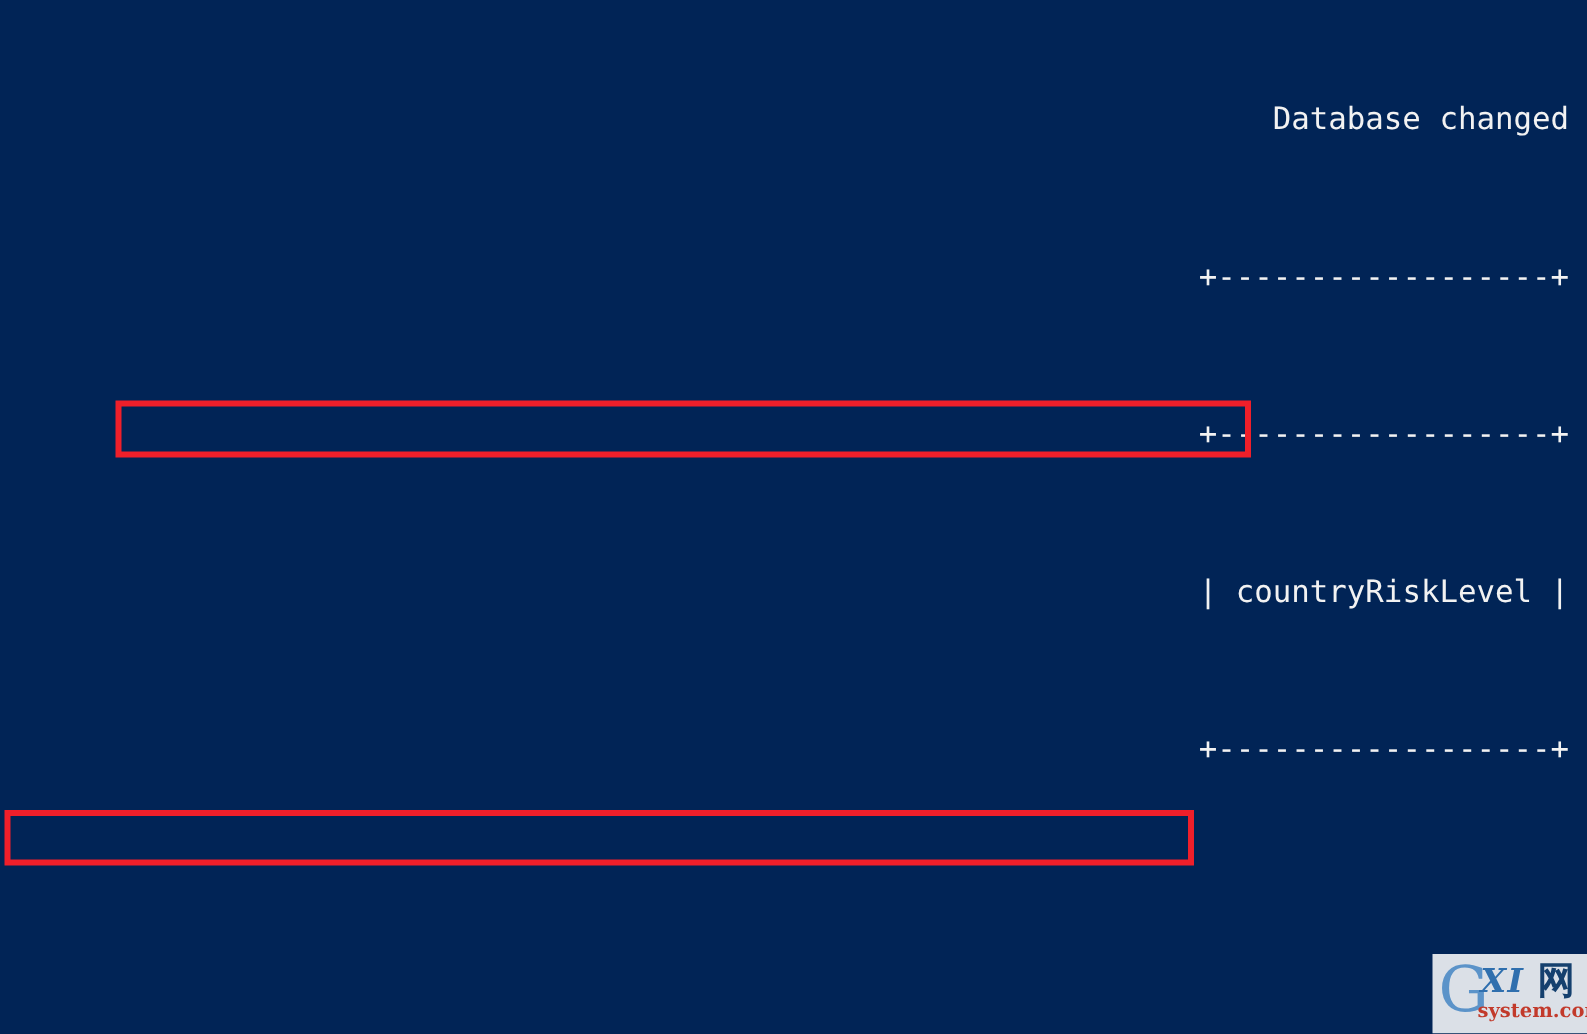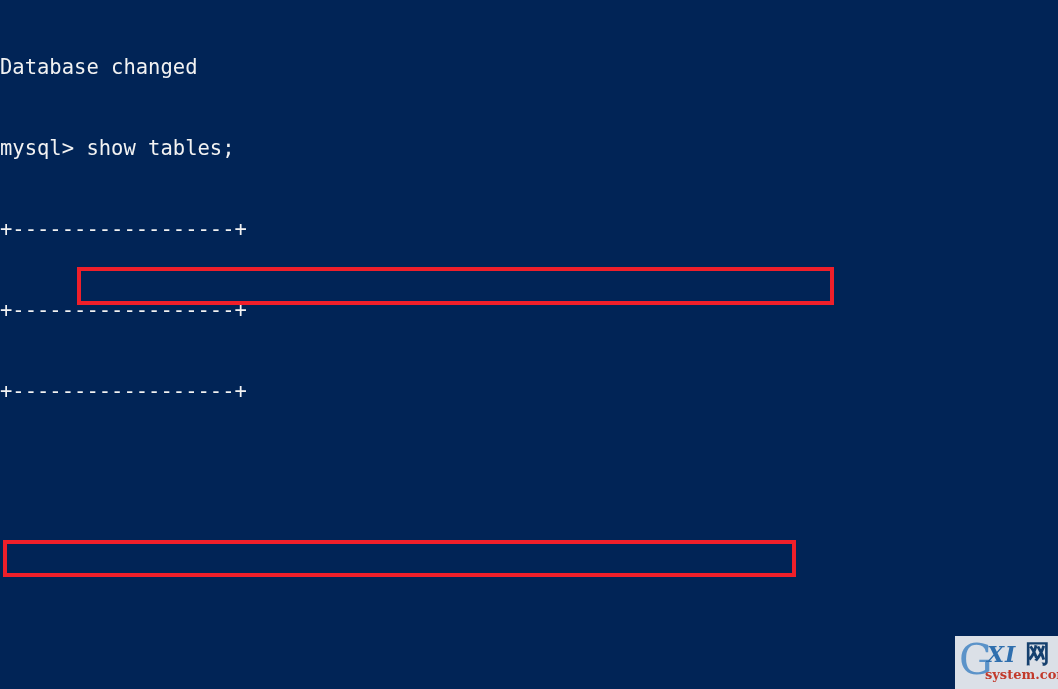--- a/index.html
+++ b/index.html
@@ -29,24 +29,25 @@
     letter-spacing: 0px;
     white-space: pre;
     padding: 0;
     box-sizing: border-box;
   }
 
   .tline {
     height: 27px;
     line-height: 27px;
     white-space: pre;
-    margin: 0;
+    margin: 12px;
     padding: 0;
     position: relative;
     font-variant-ligatures: none;
+    text-align: right;
   }
 
   
   .hl-box {
     position: absolute;
     border: 4px solid #ef1f2a;
     box-sizing: border-box;
     pointer-events: none;
     background: transparent;
   }
@@ -122,23 +123,23 @@
     line-height: 14px;
     color: #c23a2b;
     letter-spacing: 0px;
   }
 </style>
 </head>
 <body>
 
 <div id="terminal">
   <div class="tline">Database changed</div>
-  <div class="tline">mysql&gt; show tables;</div>
   <div class="tline">+------------------+</div>
   <div class="tline">+------------------+</div>
+  <div class="tline">| countryRiskLevel |</div>
   <div class="tline">+------------------+</div>
   
   
   
   
   
   
   
   
   

